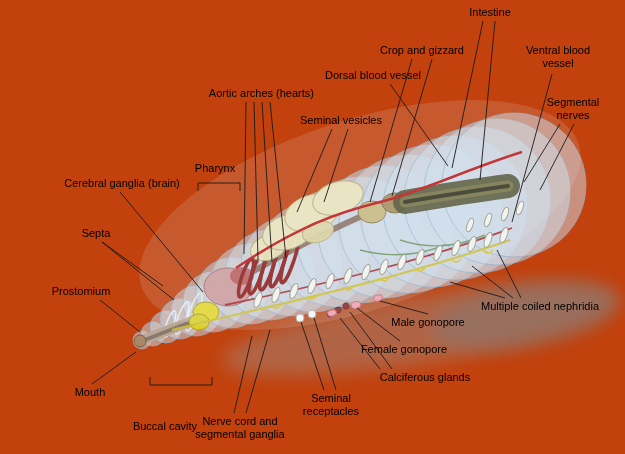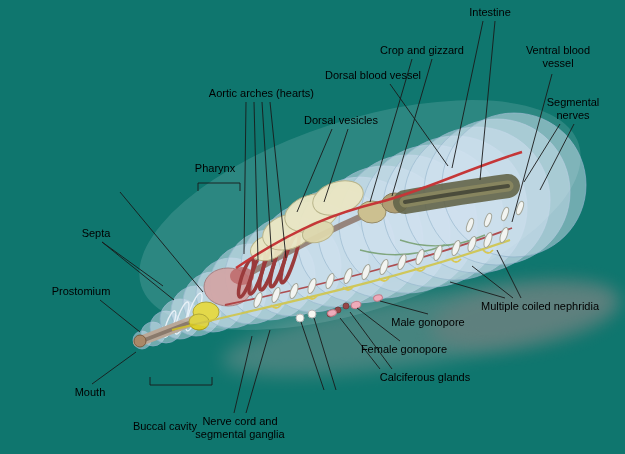--- a/index.html
+++ b/index.html
@@ -1,17 +1,17 @@
 <!DOCTYPE html>
 <html><head>
 <meta charset="utf-8">
 <style>
   * { margin:0; padding:0; box-sizing:border-box; }
   html,body { background:#ffffff; font-family:"Liberation Sans", sans-serif; }
-  .stage { position:relative; width:625px; height:454px; background:#0f766e; overflow:hidden; }
+  .stage { position:relative; width:625px; height:454px; background:#c2410c; overflow:hidden; }
   .stage svg { position:absolute; left:0; top:0; }
   .label {
     position:absolute; font-size:11px; line-height:13px; color:#000;
     text-align:center;
   }
 </style>
 </head>
 <body>
 
 <div class="stage">
@@ -197,26 +197,28 @@
       <line x1="513" y1="298" x2="472" y2="266"></line>
       <line x1="521" y1="298" x2="497" y2="250"></line>
     </g>
   </svg>
 
   <div class="label" style="left:458px; top:6px;   width:64px;">Intestine</div>
   <div class="label" style="left:520px; top:44px;  width:76px;">Ventral blood vessel</div>
   <div class="label" style="left:374px; top:44px;  width:96px;">Crop and gizzard</div>
   <div class="label" style="left:318px; top:69px;  width:110px;">Dorsal blood vessel</div>
   <div class="label" style="left:196px; top:87px;  width:118px;text-align:right;">Aortic arches (hearts)</div>
-  <div class="label" style="left:294px; top:114px; width:94px;">Dorsal vesicles</div>
+  <div class="label" style="left:294px; top:114px; width:94px;">Seminal vesicles</div>
   <div class="label" style="left:540px; top:96px;  width:66px;">Segmental nerves</div>
   <div class="label" style="left:190px; top:162px; width:50px;">Pharynx</div>
+  <div class="label" style="left:58px;  top:177px; width:128px;">Cerebral ganglia (brain)</div>
   <div class="label" style="left:76px;  top:227px; width:40px;">Septa</div>
   <div class="label" style="left:48px;  top:285px; width:66px;">Prostomium</div>
   <div class="label" style="left:68px;  top:386px; width:44px;">Mouth</div>
   <div class="label" style="left:128px; top:420px; width:74px;">Buccal cavity</div>
   <div class="label" style="left:194px; top:415px; width:92px;">Nerve cord and segmental ganglia</div>
+  <div class="label" style="left:296px; top:392px; width:70px;">Seminal receptacles</div>
   <div class="label" style="left:339px; top:371px; width:100px;margin-left:36px;">Calciferous glands</div>
   <div class="label" style="left:358px; top:343px; width:92px;">Female gonopore</div>
   <div class="label" style="left:388px; top:316px; width:80px;text-align:center;">Male gonopore</div>
   <div class="label" style="left:472px; top:300px; width:136px;">Multiple coiled nephridia</div>
 
 </div>
 
 </body></html>

